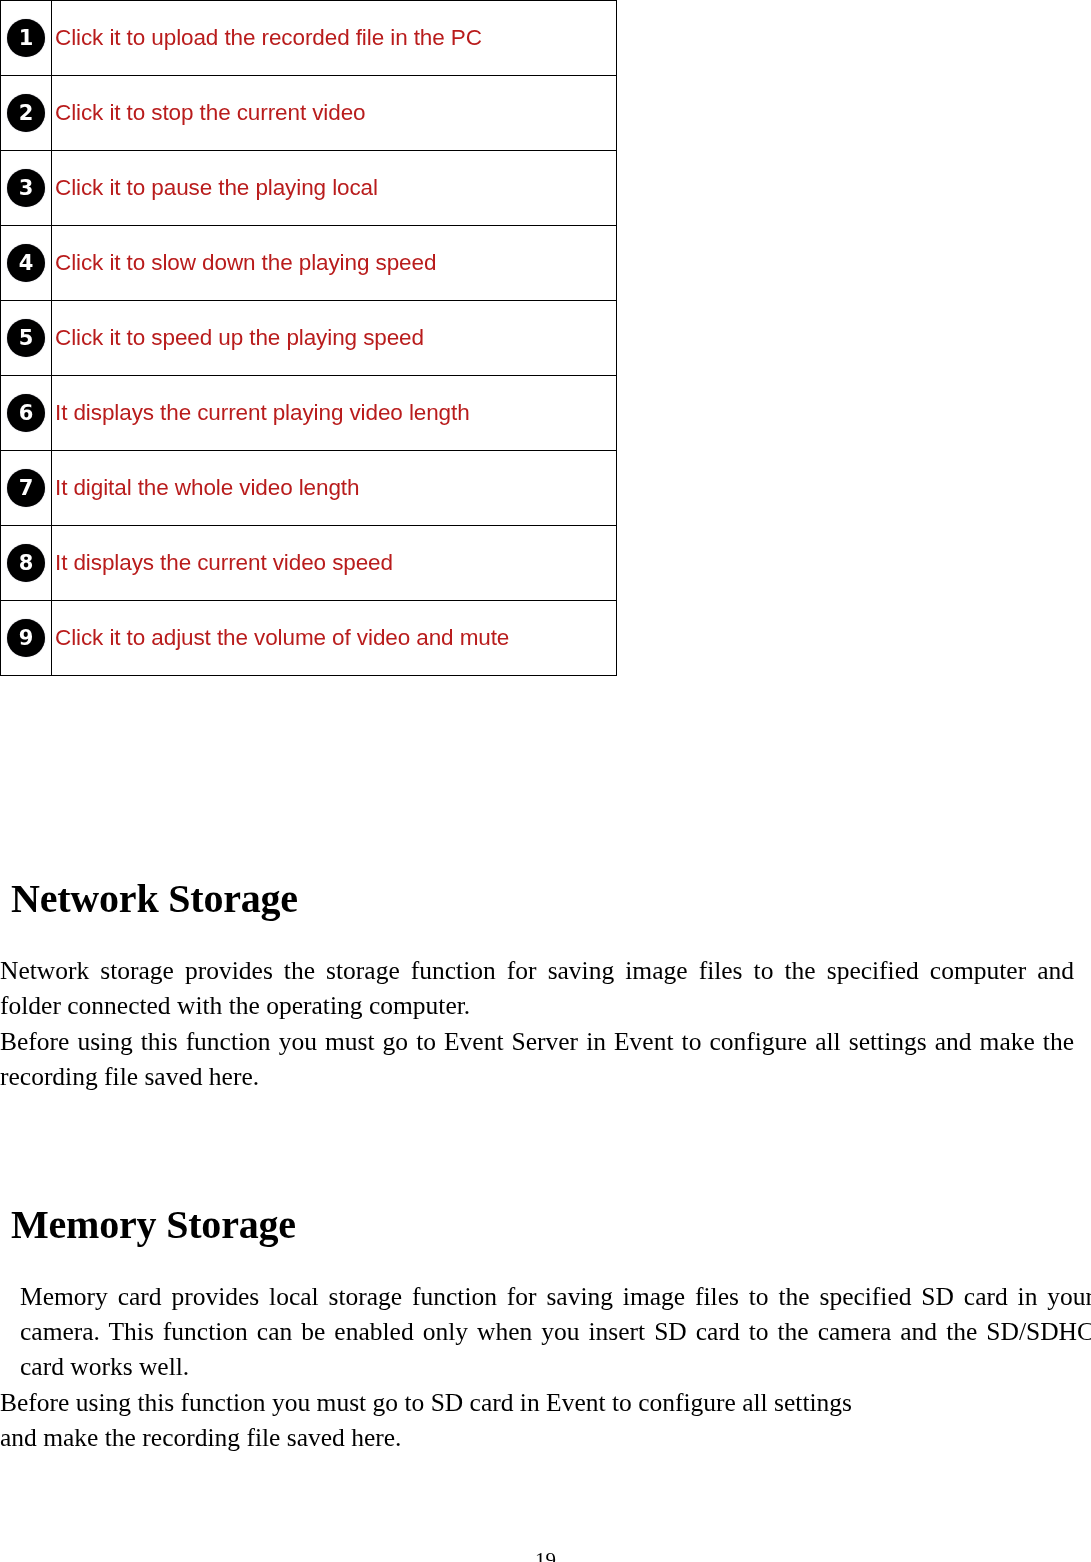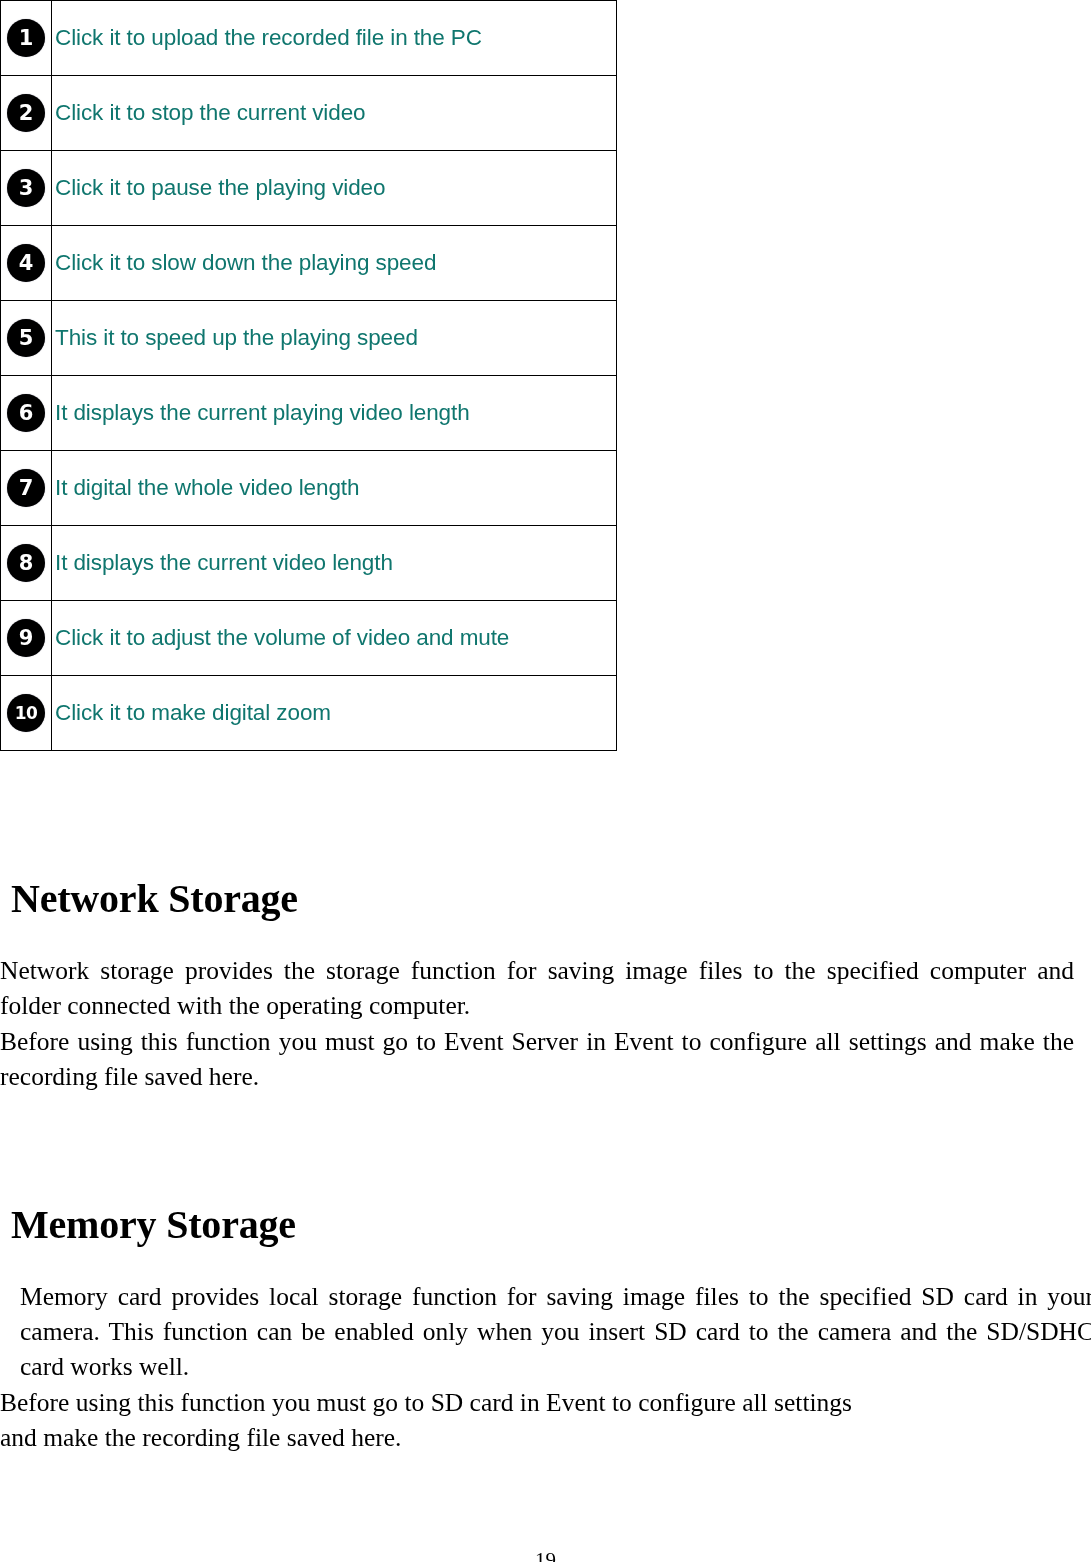--- a/index.html
+++ b/index.html
@@ -37,21 +37,21 @@
     width: 50px;
     text-align: center;
     padding: 0;
   }
   .legend-table td.desc-cell {
     padding-left: 3px;
     font-family: "Liberation Sans", "DejaVu Sans", sans-serif;
     font-size: 22.5px;
     line-height: 1.15;
     letter-spacing: -0.1px;
-    color: #0f766e;
+    color: #b91c1c;
     white-space: nowrap;
   }
 
   .badge {
     display: inline-block;
     width: 38px;
     height: 38px;
     border-radius: 50%;
     background: #000000;
     color: #ffffff;
@@ -128,71 +128,65 @@
       <td class="num-cell">
         <span class="badge">2</span>
       </td>
       <td class="desc-cell">Click it to stop the current video</td>
     </tr>
 
     <tr>
       <td class="num-cell">
         <span class="badge">3</span>
       </td>
-      <td class="desc-cell">Click it to pause the playing video</td>
+      <td class="desc-cell">Click it to pause the playing local</td>
     </tr>
 
     <tr>
       <td class="num-cell">
         <span class="badge">4</span>
       </td>
       <td class="desc-cell">Click it to slow down the playing speed</td>
     </tr>
 
     <tr>
       <td class="num-cell">
         <span class="badge">5</span>
       </td>
-      <td class="desc-cell">This it to speed up the playing speed</td>
+      <td class="desc-cell">Click it to speed up the playing speed</td>
     </tr>
 
     <tr>
       <td class="num-cell">
         <span class="badge">6</span>
       </td>
       <td class="desc-cell">It displays the current playing video length</td>
     </tr>
 
     <tr>
       <td class="num-cell">
         <span class="badge">7</span>
       </td>
       <td class="desc-cell">It digital the whole video length</td>
     </tr>
 
     <tr>
       <td class="num-cell">
         <span class="badge">8</span>
       </td>
-      <td class="desc-cell">It displays the current video length</td>
+      <td class="desc-cell">It displays the current video speed</td>
     </tr>
 
     <tr>
       <td class="num-cell">
         <span class="badge">9</span>
       </td>
       <td class="desc-cell">Click it to adjust the volume of video and mute</td>
     </tr>
 
-    <tr>
-      <td class="num-cell">
-        <span class="badge two-digit">10</span>
-      </td>
-      <td class="desc-cell">Click it to make digital zoom</td>
-    </tr>
 
   </tbody>
 </table>
 
 <h1 class="section-heading" id="heading-network">Network Storage</h1>
 
 <p class="para" id="para-network-1">Network storage provides the storage function for saving image files to the specified computer and folder connected with the operating computer.</p>
 
 <p class="para" id="para-network-2">Before using this function you must go to Event Server in Event to configure all settings and make the recording file saved here.</p>
 

